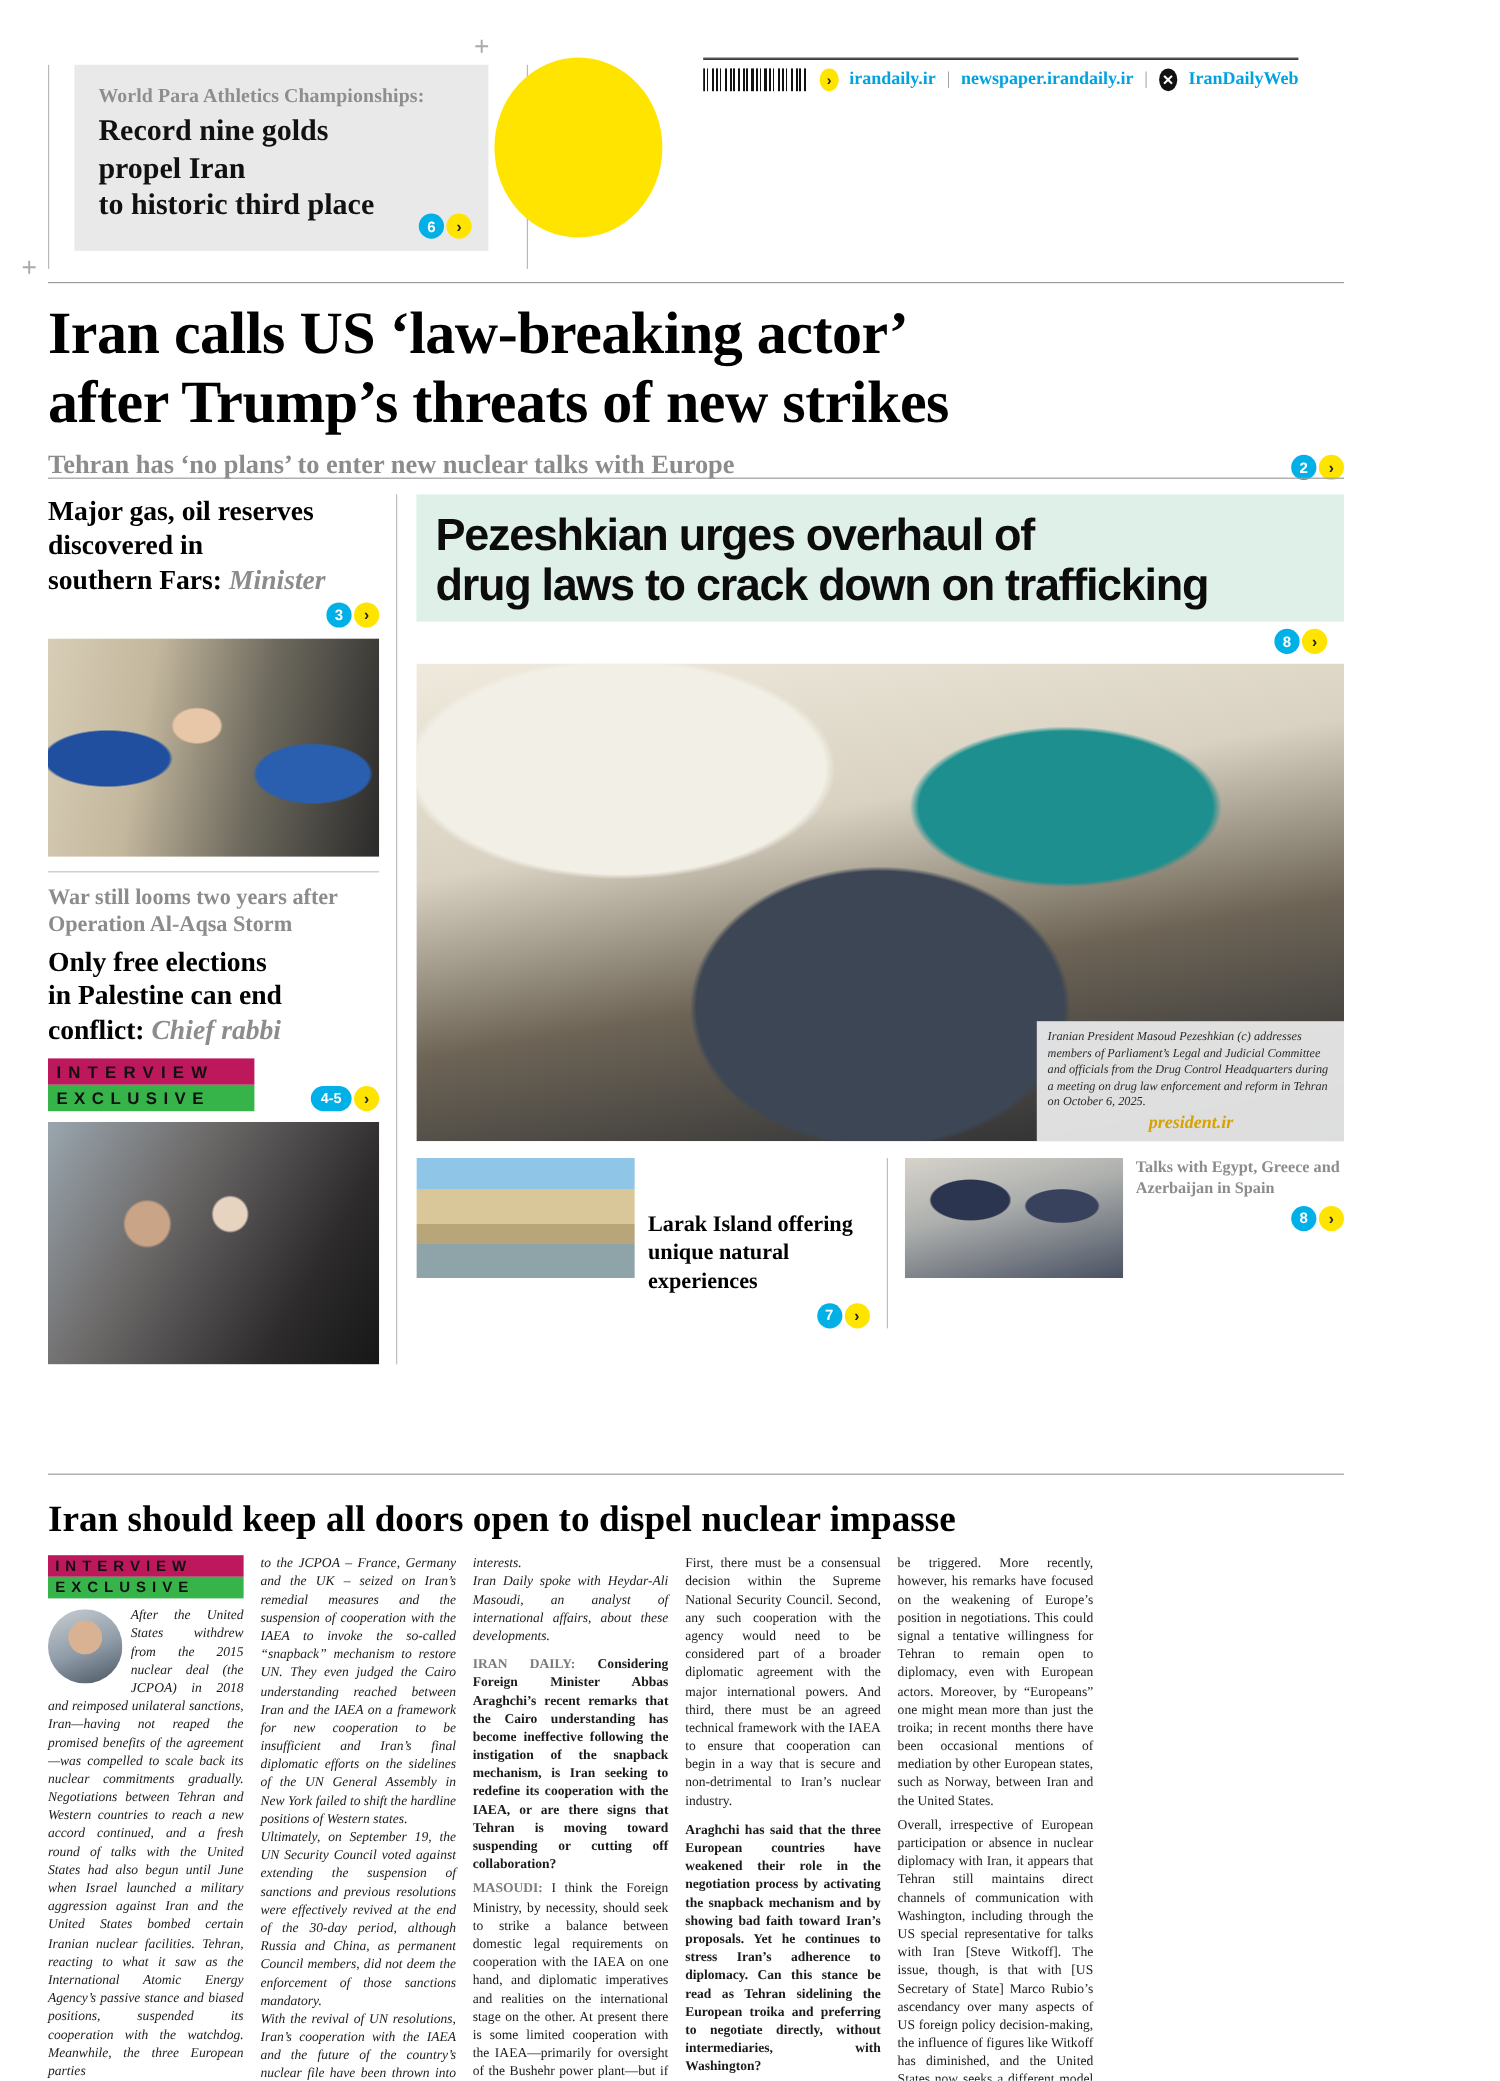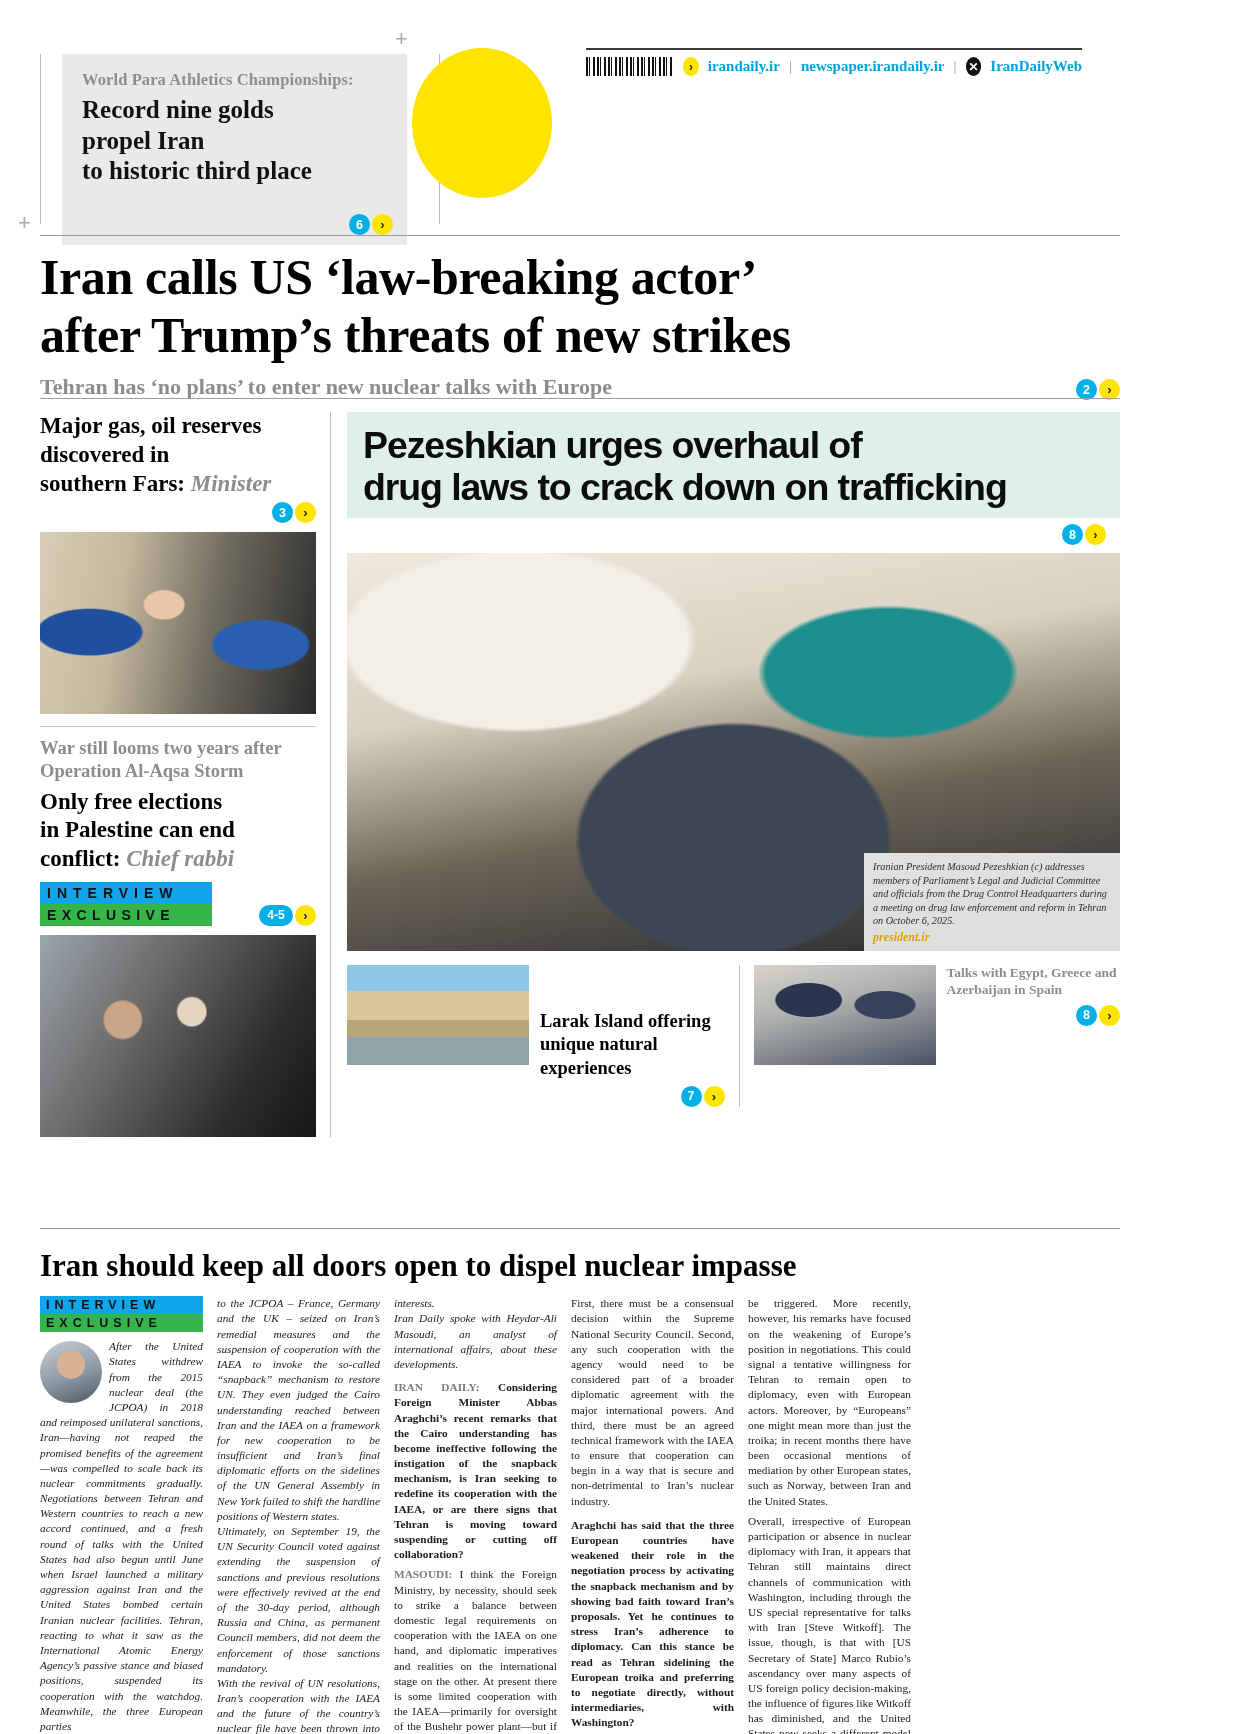--- a/index.html
+++ b/index.html
@@ -12,21 +12,21 @@
     overflow: hidden;
   }
   .page { position: relative; width: 1250px; height: 1734px; padding: 0; }
 
   
   .cropmark { position: absolute; color: #aaa; font-size: 22px; line-height: 1; font-family: "Liberation Sans", sans-serif; }
 
   
   .topbar { position: absolute; left: 40px; top: 38px; width: 1080px; height: 185px; }
   .skybox {
-    position: absolute; left: 22px; top: 16px; width: 345px; height: 191px;
+    position: absolute; left: 22px; top: 16px; width: 345px; height: 155px;
     background: #e9e9e9; padding: 16px 4px 10px 20px;
   }
   .skybox-kicker {
     font-family: "Liberation Serif", serif; font-weight: 700;
     font-size: 16.5px; color: #8e8e8e; letter-spacing: .1px; margin-bottom: 5px;
   }
   .skybox-title {
     font-family: "Liberation Serif", serif; font-weight: 700;
     font-size: 25px; line-height: 1.22; color: #111;
   }
@@ -124,21 +124,21 @@
     width: 100%; position: relative; overflow: hidden; margin-top: 9px;
     background: #cfd4d8;
   }
   .hr-gray { border-top: 1px solid #c4c4c4; margin: 12px 0 10px; }
 
   .tagstack { margin-top: 8px; width: 172px; }
   .tag {
     font-family: "Liberation Sans", sans-serif; font-weight: 700;
     font-size: 14px; letter-spacing: 6px; padding: 3px 7px; color: #111;
   }
-  .tag-interview { background: #0ea5e9; }
+  .tag-interview { background: #be185d; }
   .tag-exclusive { background: #36b44a; letter-spacing: 5.4px; }
   .tagrow { display: flex; align-items: flex-end; justify-content: space-between; }
 
   
   .feature-head {
     background: #dff0e9; padding: 12px 16px 10px 16px;
   }
   .feature-h {
     font-family: "Liberation Sans", sans-serif; font-weight: 700;
     font-size: 37.5px; line-height: 1.12; letter-spacing: -1.1px; color: #0c0c0c;
@@ -148,21 +148,21 @@
   .caption-box {
     position: absolute; right: 0; bottom: 0; width: 256px;
     background: rgba(236,236,236,.93); padding: 7px 8px 6px 9px;
   }
   .caption-txt {
     font-family: "Liberation Serif", serif; font-style: italic;
     font-size: 10.2px; line-height: 1.33; color: #2b2b2b;
   }
   .caption-src {
     font-family: "Liberation Serif", serif; font-style: italic; font-weight: 700;
-    font-size: 12px; color: #d8a200; text-align: left; padding-top: 2px;
+    font-size: 15px; color: #d8a200; text-align: center; padding-top: 2px;
   }
 
   .strip { display: flex; margin-top: 14px; gap: 0; }
   .strip-cell { display: flex; gap: 11px; }
   .strip-a { width: 392px; padding-right: 14px; }
   .strip-b { width: 382px; border-left: 1px solid #bdbdbd; padding-left: 14px; }
   .strip-photo { width: 182px; height: 100px; overflow: hidden; flex: none; background: #c8ccd0; }
   .strip-title {
     font-family: "Liberation Serif", serif; font-weight: 700;
     font-size: 18.5px; line-height: 1.26; color: #000; margin-top: 45px;

